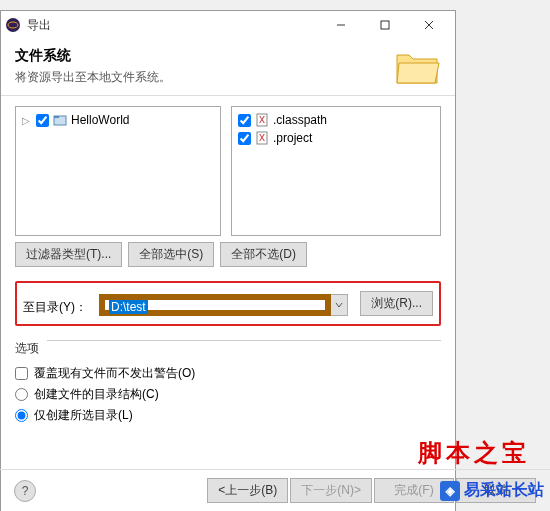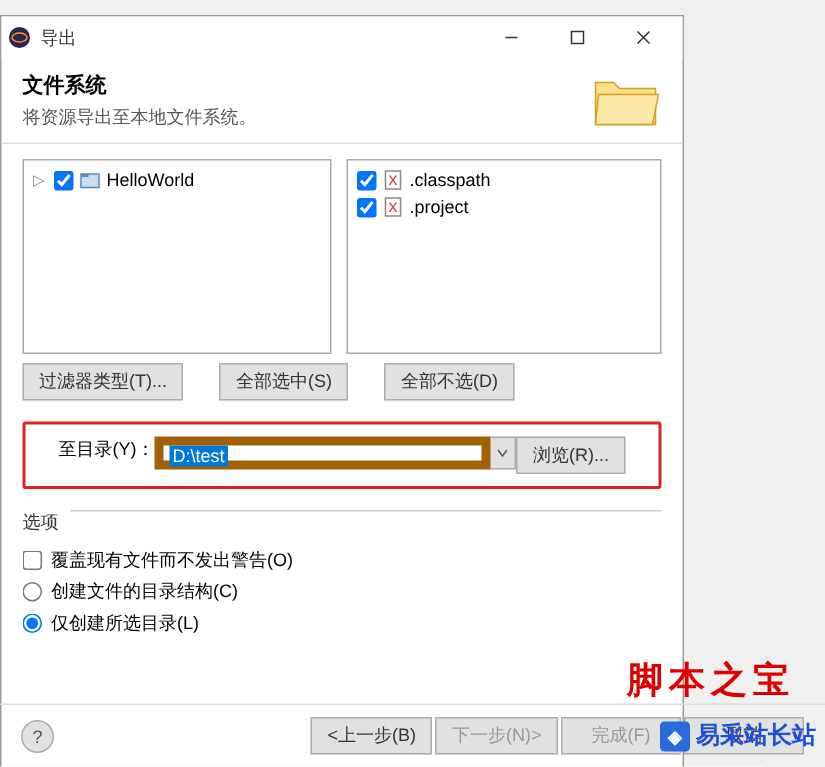--- a/index.html
+++ b/index.html
@@ -3,37 +3,37 @@
 <meta charset="utf-8">
 <style>
 * { box-sizing: border-box; margin: 0; padding: 0; font-family: "Microsoft YaHei", sans-serif; font-size: 12px; }
 body { background: #f0f0f0; width: 550px; height: 511px; position: relative; }
 .window { background: #fff; border: 1px solid #999; width: 456px; height: 508px; margin-top: 10px; }
 .titlebar { display: flex; align-items: center; height: 28px; padding: 0 4px; background: #fff; }
 .titlebar .eclipse-icon { width: 16px; height: 16px; margin-right: 6px; }
 .titlebar .title { flex: 1; color: #333; }
 .titlebar .winbtns { display: flex; gap: 0; }
 .titlebar .winbtn { width: 44px; height: 28px; display: flex; align-items: center; justify-content: center; color: #333; }
-.header { display: flex; padding: 8px 14px; border-bottom: 1px solid #ddd; align-items: center; }
+.header { display: flex; padding: 8px 14px; border-bottom: 1px solid #ddd; align-items: flex-start; }
 .header-text { flex: 1; }
 .header-title { font-size: 14px; font-weight: bold; margin-bottom: 4px; }
 .header-sub { color: #555; font-family: Liberation Serif, serif; }
 .header-icon { width: 48px; height: 40px; }
 .content { padding: 10px 14px 0 14px; }
 .panes { display: flex; gap: 10px; }
 .pane { border: 1px solid #aaa; background: #fff; height: 130px; overflow: auto; padding: 4px; }
 .pane.left { flex: 1; }
 .pane.right { width: 210px; }
 .tree-item { display: flex; align-items: center; gap: 4px; padding: 2px; }
 .expander { color: #888; font-size: 10px; width: 10px; }
 .chk { width: 13px; height: 13px; }
 .proj-icon { width: 14px; height: 14px; }
-.btnrow { display: flex; gap: 24px; margin-top: 6px; }
+.btnrow { display: flex; gap: 6px; margin-top: 6px; }
 .btn { border: 1px solid #adadad; background: #e1e1e1; padding: 3px 10px; color: #333; }
-.dest-box { border: 2px solid #d22; padding: 8px 22px; margin-top: 14px; display: flex; align-items: flex-start; gap: 0; border-radius: 2px; }
+.dest-box { border: 2px solid #d22; padding: 8px 6px; margin-top: 14px; display: flex; align-items: flex-end; gap: 12px; border-radius: 2px; }
 .dest-label { white-space: nowrap; }
 .dest-input { flex: 1; border: 6px solid #a16207; height: 22px; padding: 0 4px; background: #fff; position: relative; }
 .dest-input .sel { background: #0078d7; color: #fff; padding: 0 2px; }
 .dest-arrow { border: 1px solid #adadad; background: #e1e1e1; width: 18px; height: 22px; display: flex; align-items: center; justify-content: center; margin-left: -1px; }
 .options { margin-top: 14px; }
 .fieldset-label { color: #333; margin-bottom: 6px; }
 .opt { display: flex; align-items: center; gap: 6px; padding: 2px 0; }
 .radio { width: 13px; height: 13px; }
 .footer { position: absolute; bottom: 8px; left: 0; right: 0; padding: 8px 14px 0 14px; border-top: 1px solid #ddd; display: flex; align-items: center; }
 .help { width: 22px; height: 22px; border: 1px solid #adadad; border-radius: 50%; display: flex; align-items: center; justify-content: center; background: #e1e1e1; color: #555; margin-right: auto; }

